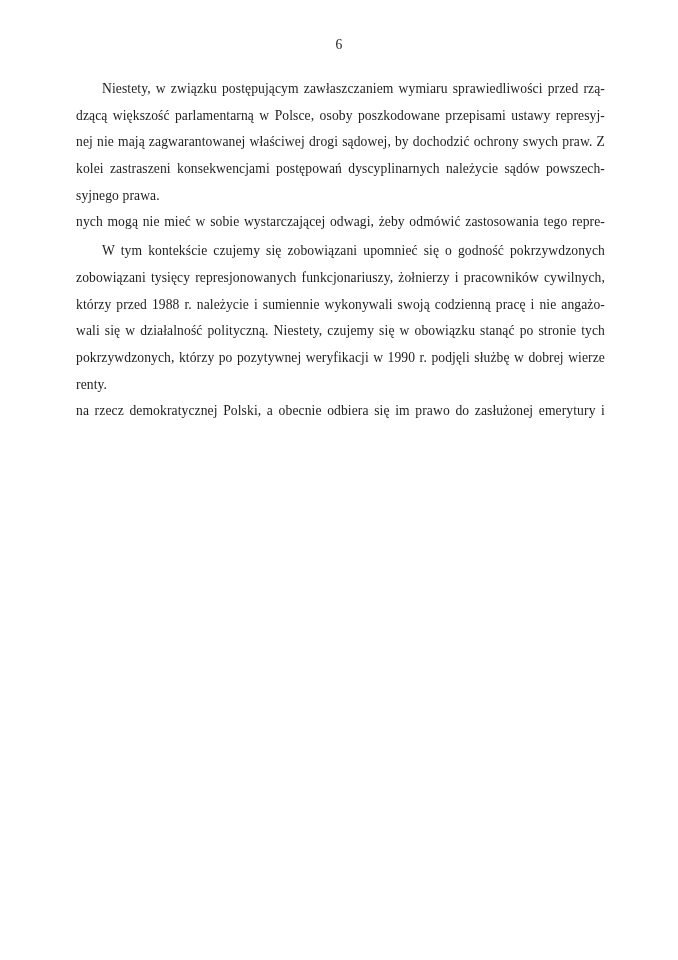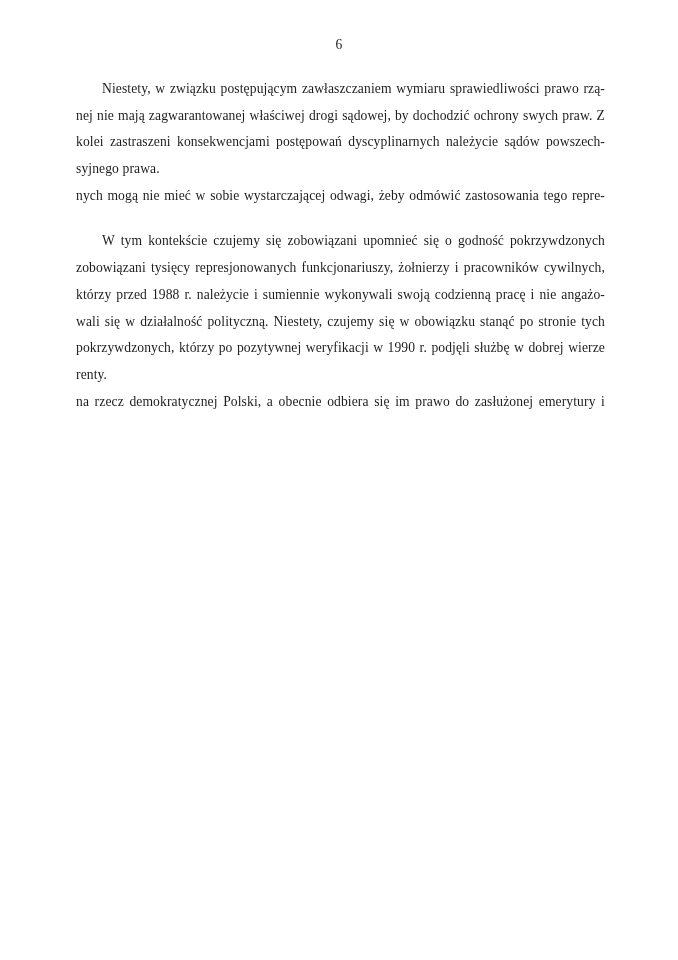--- a/index.html
+++ b/index.html
@@ -33,21 +33,21 @@
     position: absolute;
     top: 76px;
     left: 76px;
     width: 529px;
   }
   .para {
     margin: 0;
     padding: 0;
   }
   .para + .para {
-    margin-top: 19px;
+    margin-top: 2px;
   }
   .line {
     font-size: 13.6px;
     line-height: 26.7px;
     height: 26.7px;
     text-align: justify;
     text-align-last: justify;
     letter-spacing: 0.1px;
   }
   .line.first {
@@ -57,21 +57,22 @@
     text-align-last: left;
   }
 </style>
 </head>
 <body>
 
 <div class="page">
   <div class="page-number">6</div>
   <div class="content" id="content">
       <div class="para">
-        <div class="line first">Niestety, w związku postępującym zawłaszczaniem wymiaru sprawiedliwości prawo rzą-</div>
+        <div class="line first">Niestety, w związku postępującym zawłaszczaniem wymiaru sprawiedliwości przed rzą-</div>
+        <div class="line">dzącą większość parlamentarną w Polsce, osoby poszkodowane przepisami ustawy represyj-</div>
         <div class="line">nej nie mają zagwarantowanej właściwej drogi sądowej, by dochodzić ochrony swych praw. Z</div>
         <div class="line">kolei zastraszeni konsekwencjami postępowań dyscyplinarnych należycie sądów powszech-</div>
         <div class="line last">syjnego prawa.</div>
         <div class="line">nych mogą nie mieć w sobie wystarczającej odwagi, żeby odmówić zastosowania tego repre-</div>
       </div>
       <div class="para">
         <div class="line first">W tym kontekście czujemy się zobowiązani upomnieć się o godność pokrzywdzonych</div>
         <div class="line">zobowiązani tysięcy represjonowanych funkcjonariuszy, żołnierzy i pracowników cywilnych,</div>
         <div class="line">którzy przed 1988 r. należycie i sumiennie wykonywali swoją codzienną pracę i nie angażo-</div>
         <div class="line">wali się w działalność polityczną. Niestety, czujemy się w obowiązku stanąć po stronie tych</div>

